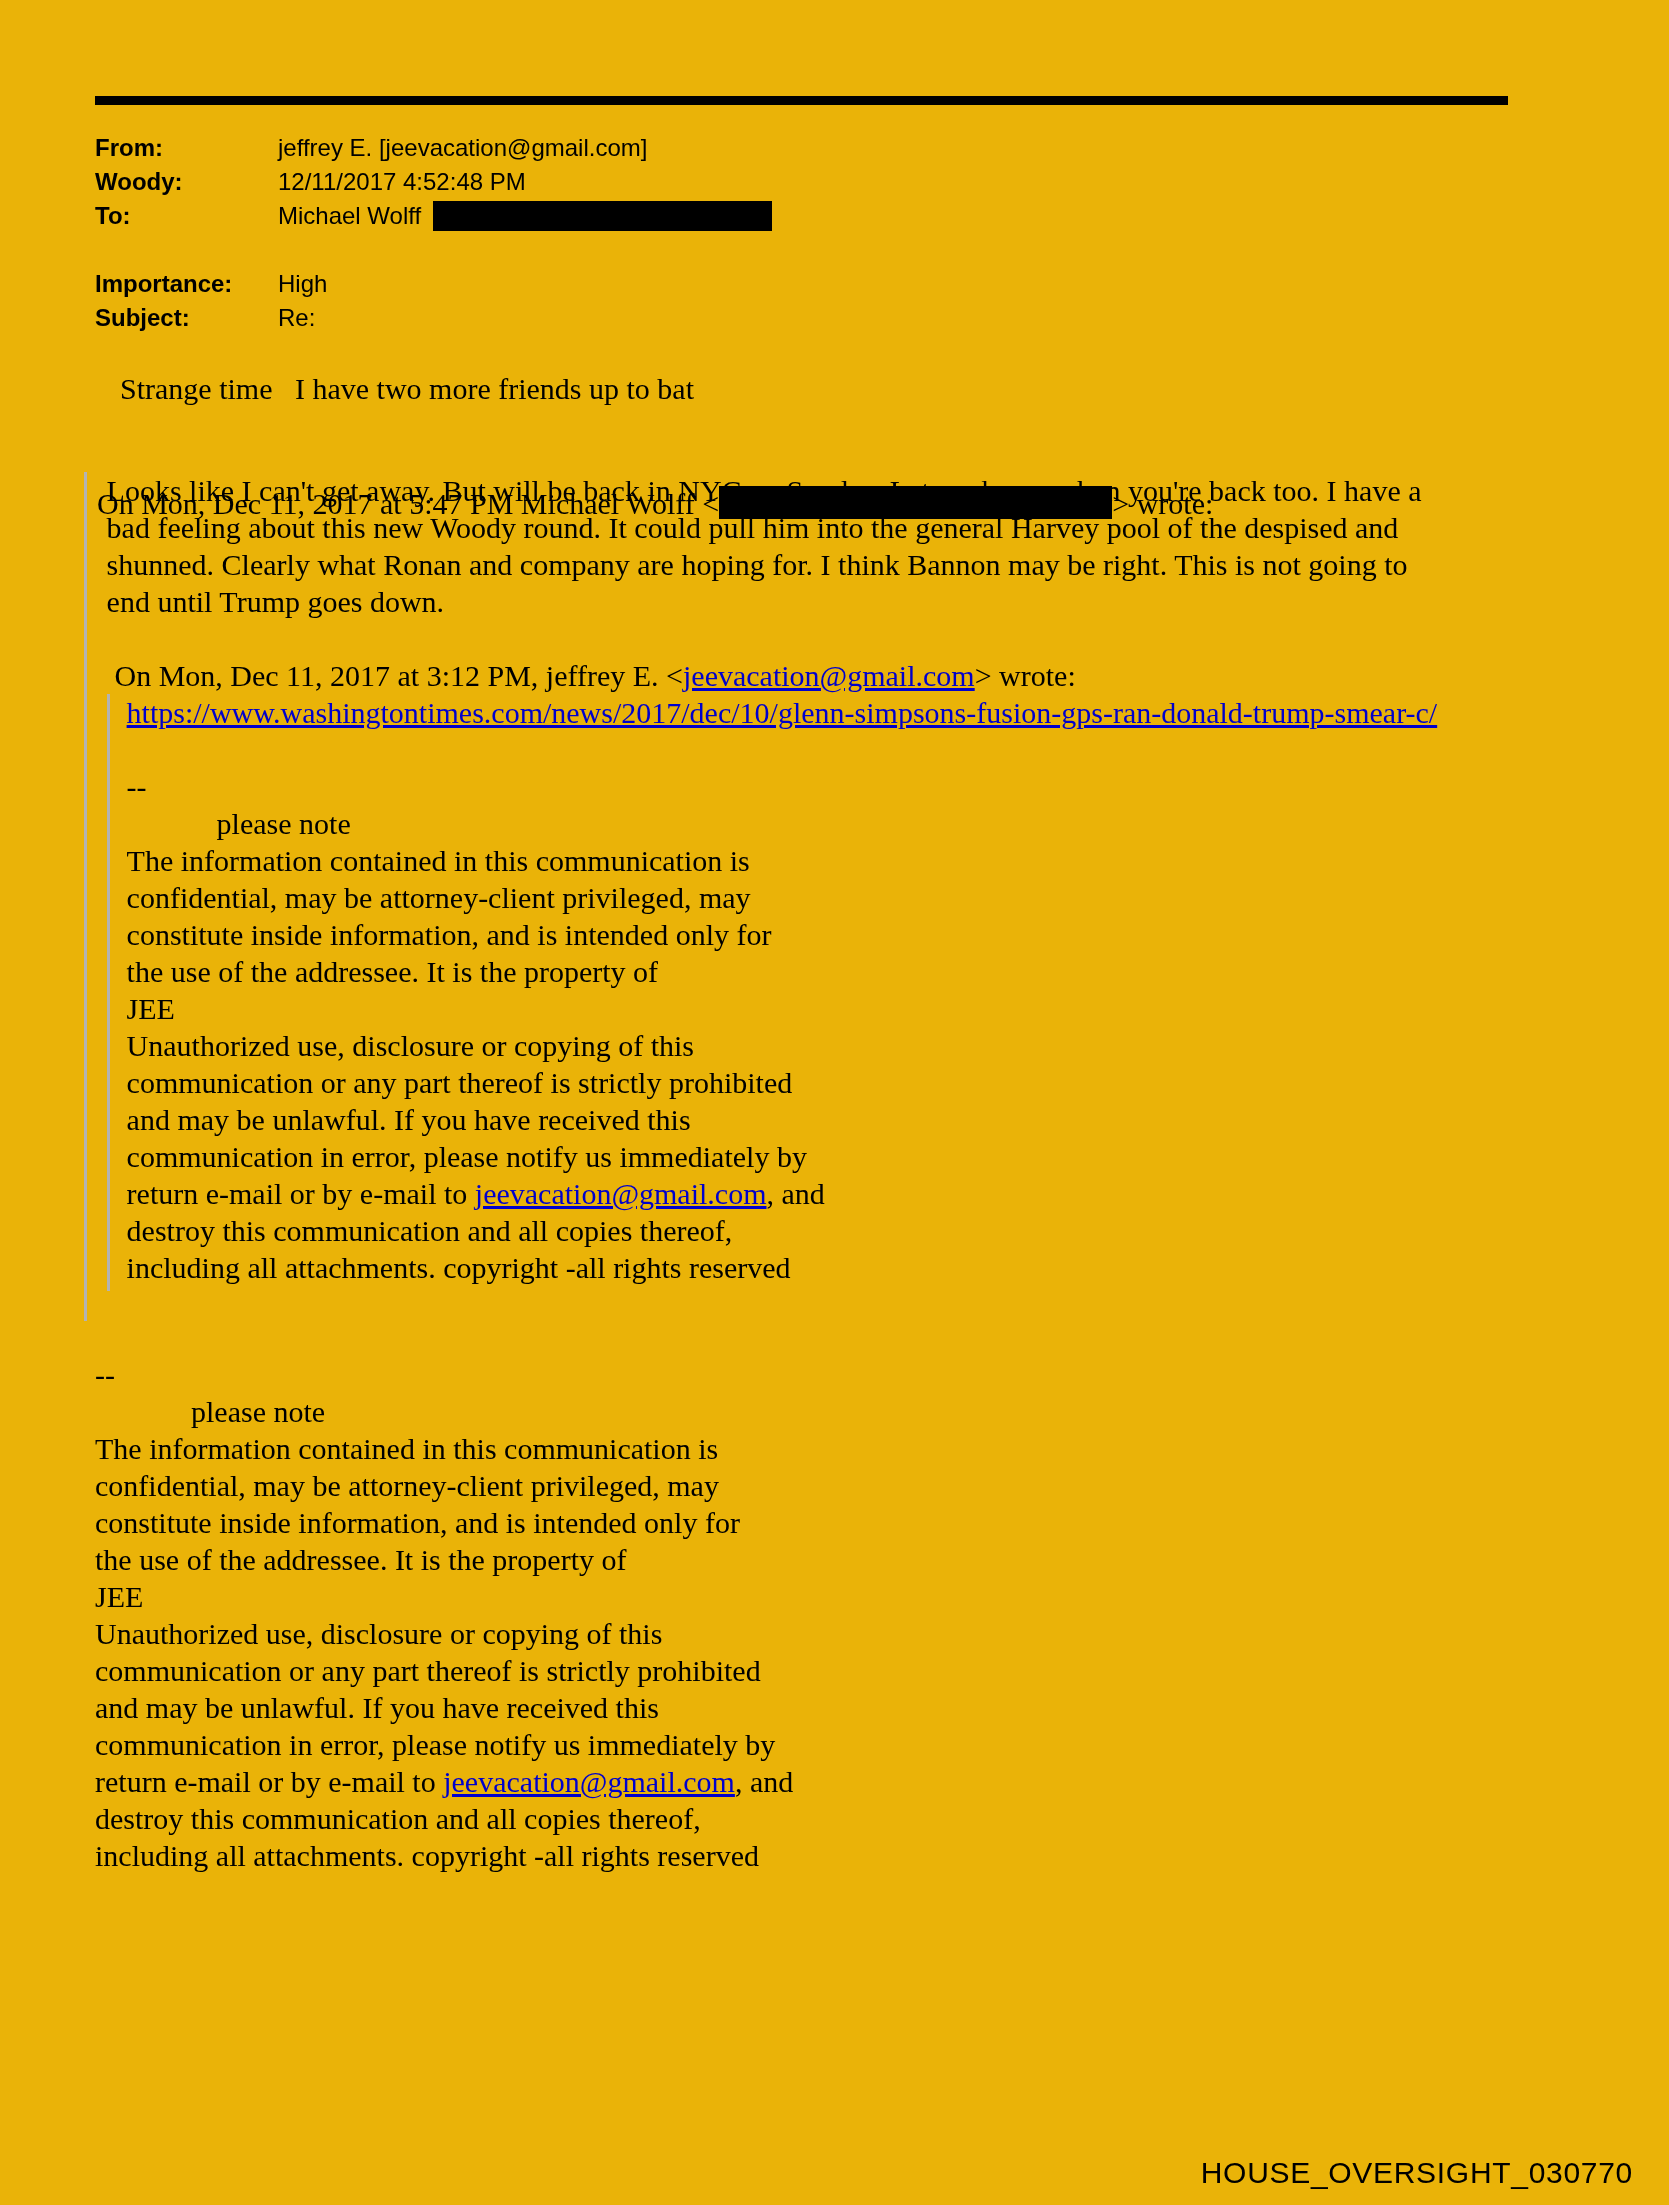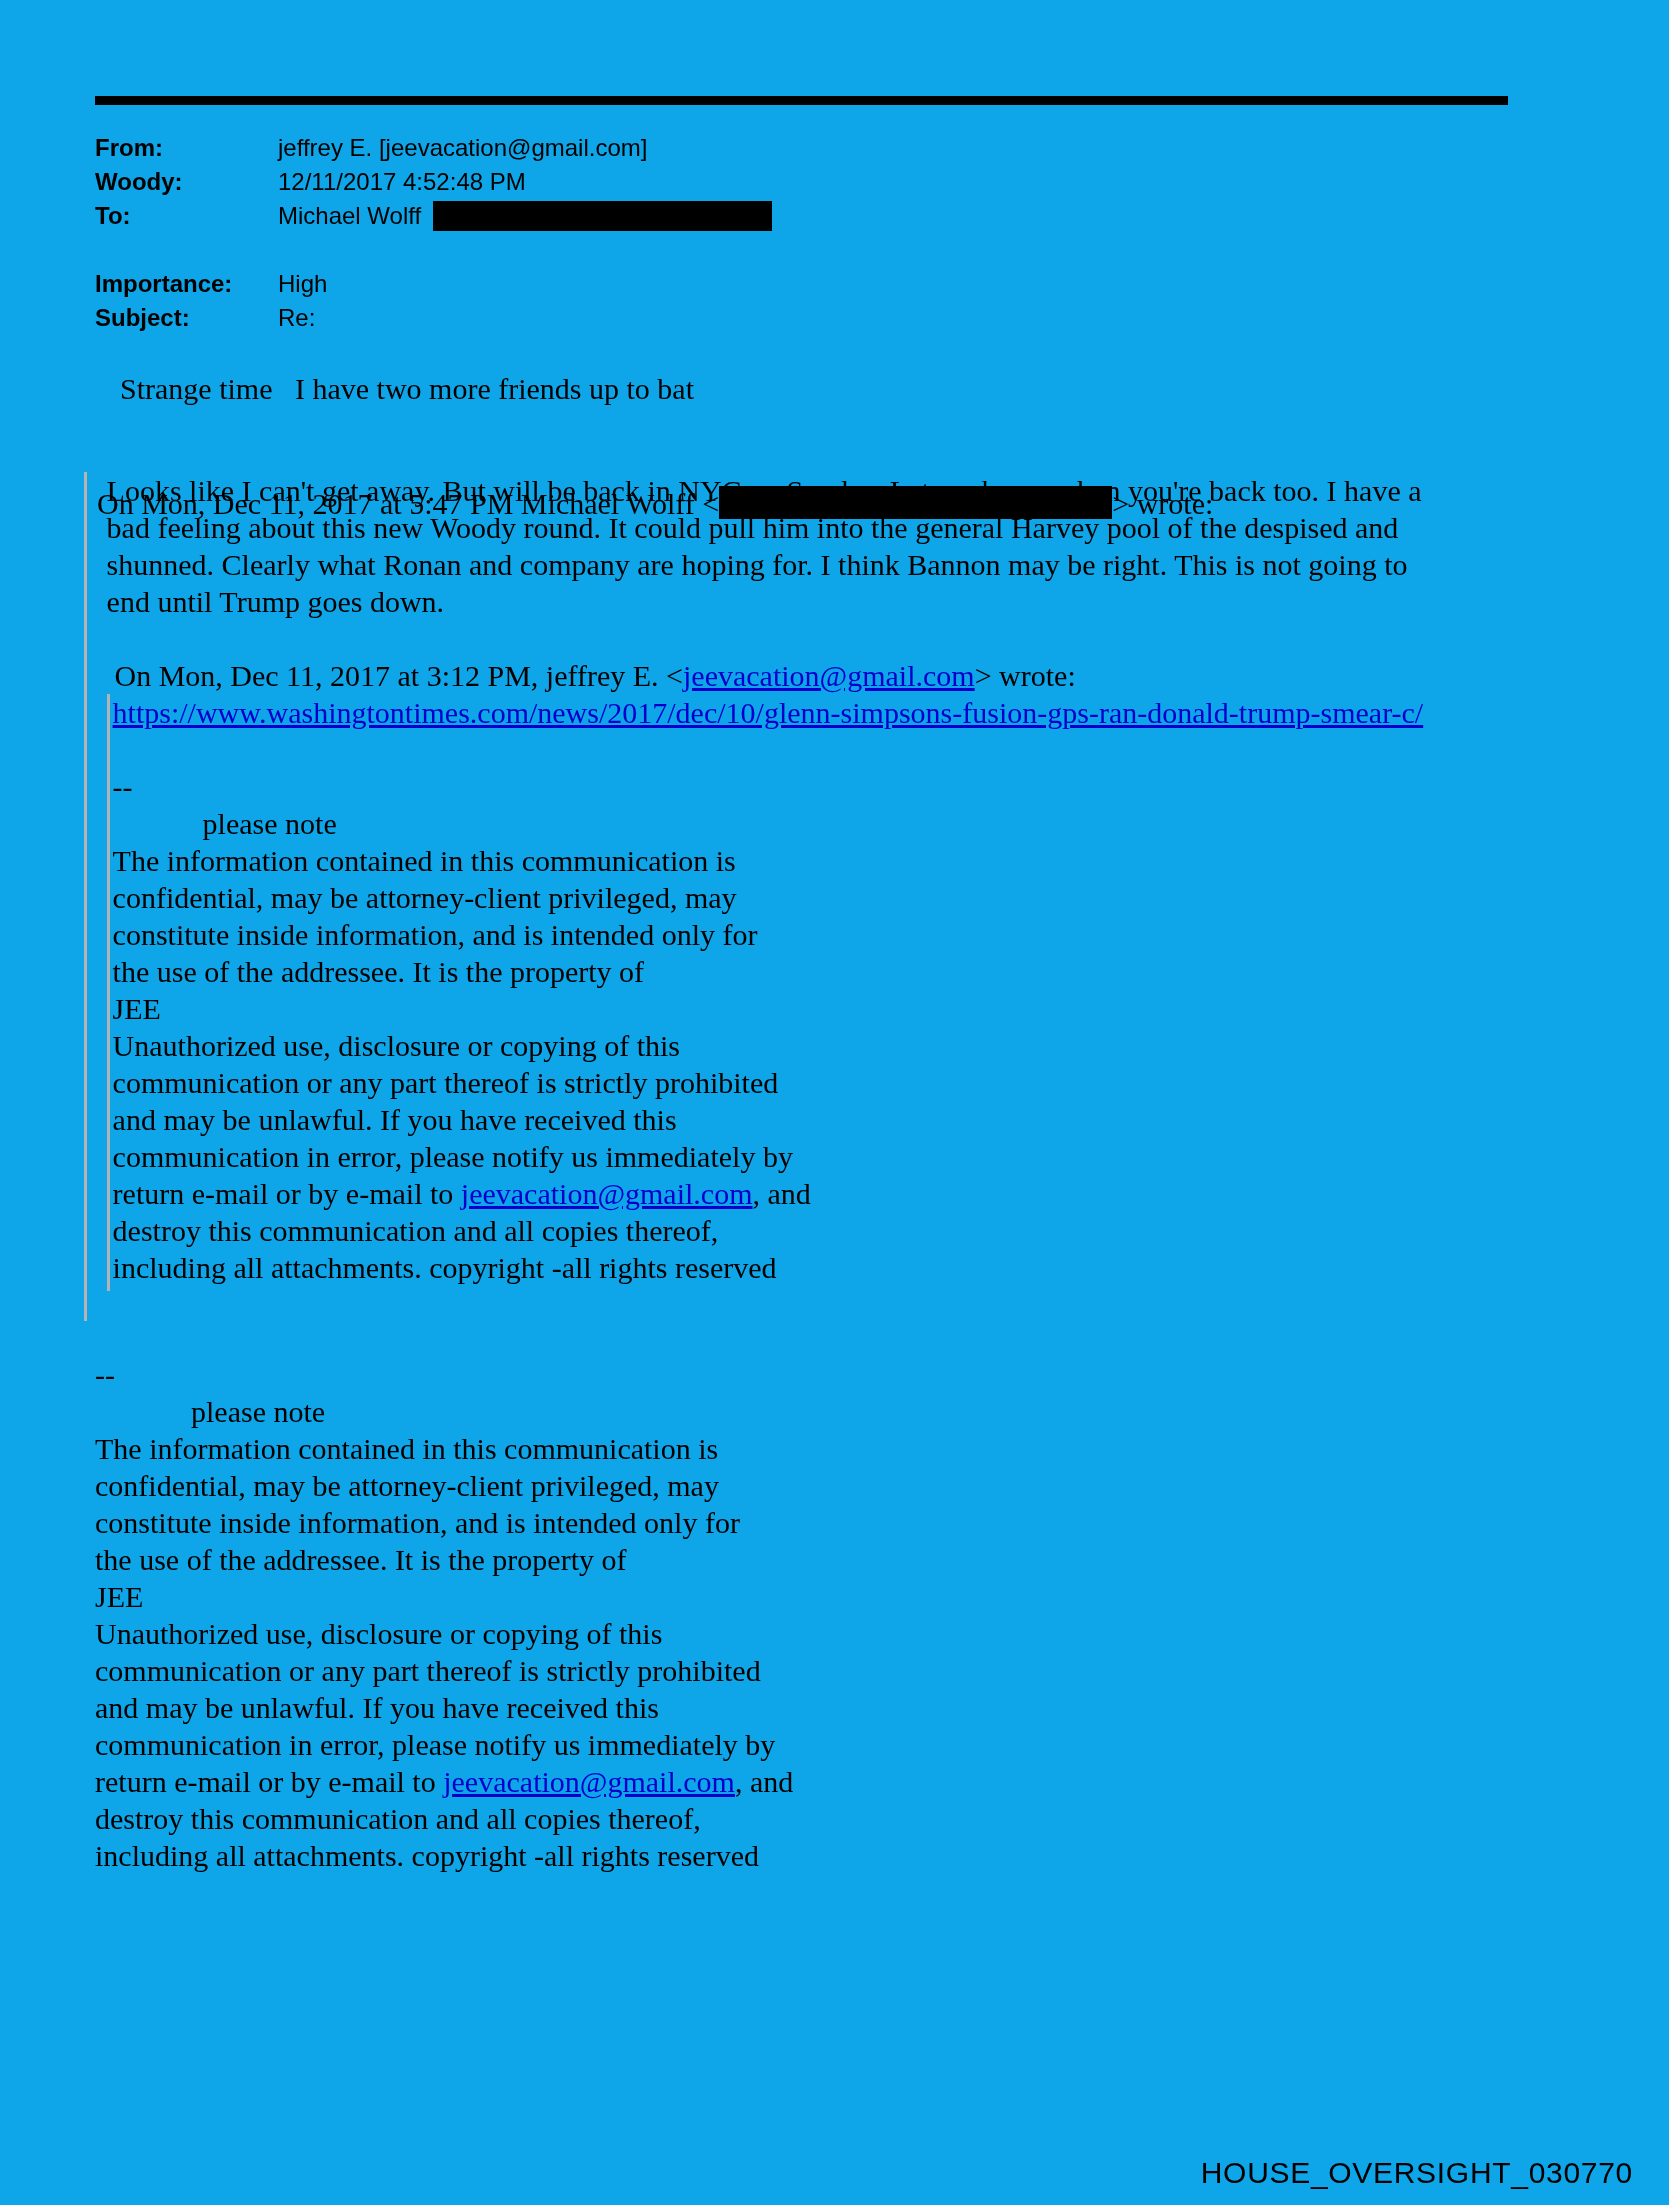--- a/index.html
+++ b/index.html
@@ -1,20 +1,20 @@
 <!DOCTYPE html>
 <html style="font-size:10.5px"><head>
 <meta charset="utf-8">
 <style>
   html,body{margin:0;padding:0;background:#ffffff;}
   .page{
     position:relative;
     width:1669px;
     height:2205px;
-    background:#0ea5e9;
+    background:#eab308;
     color:#000;
     overflow:hidden;
     font-family:"Liberation Serif", serif;
   }
   .top-rule{
     position:absolute;
     left:95px; top:96px;
     width:1413px; height:8.5px;
     background:#000;
   }
@@ -52,21 +52,21 @@
     left:84px; top:472px;
     width:1512px;
     border-left:3.9px solid #b3b3b3;
     padding-left:19.6px;
     padding-bottom:29.5px;
   }
   .spacer{height:37px;}
   .attr2{text-indent:7.9px;}
   .quote-l2{
     border-left:3.9px solid #b3b3b3;
-    padding-left:3px;
+    padding-left:17px;
     padding-bottom:5.2px;
   }
   .note-indent-inner{padding-left:90px;}
   .note-indent-outer{padding-left:96px;}
   .sig-block{position:absolute;left:95px;top:1356px;width:982px;}
   a.doc-link{color:#0000cc;text-decoration:underline;cursor:pointer;}
   .footer-id{
     position:absolute;
     top:2156px; right:36px;
     font-family:Liberation Sans, sans-serif;

